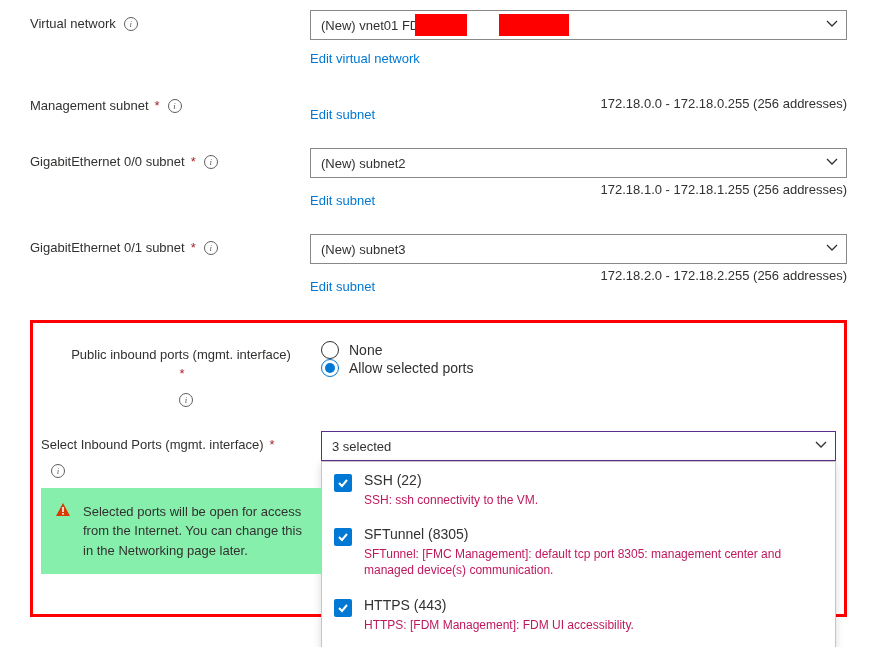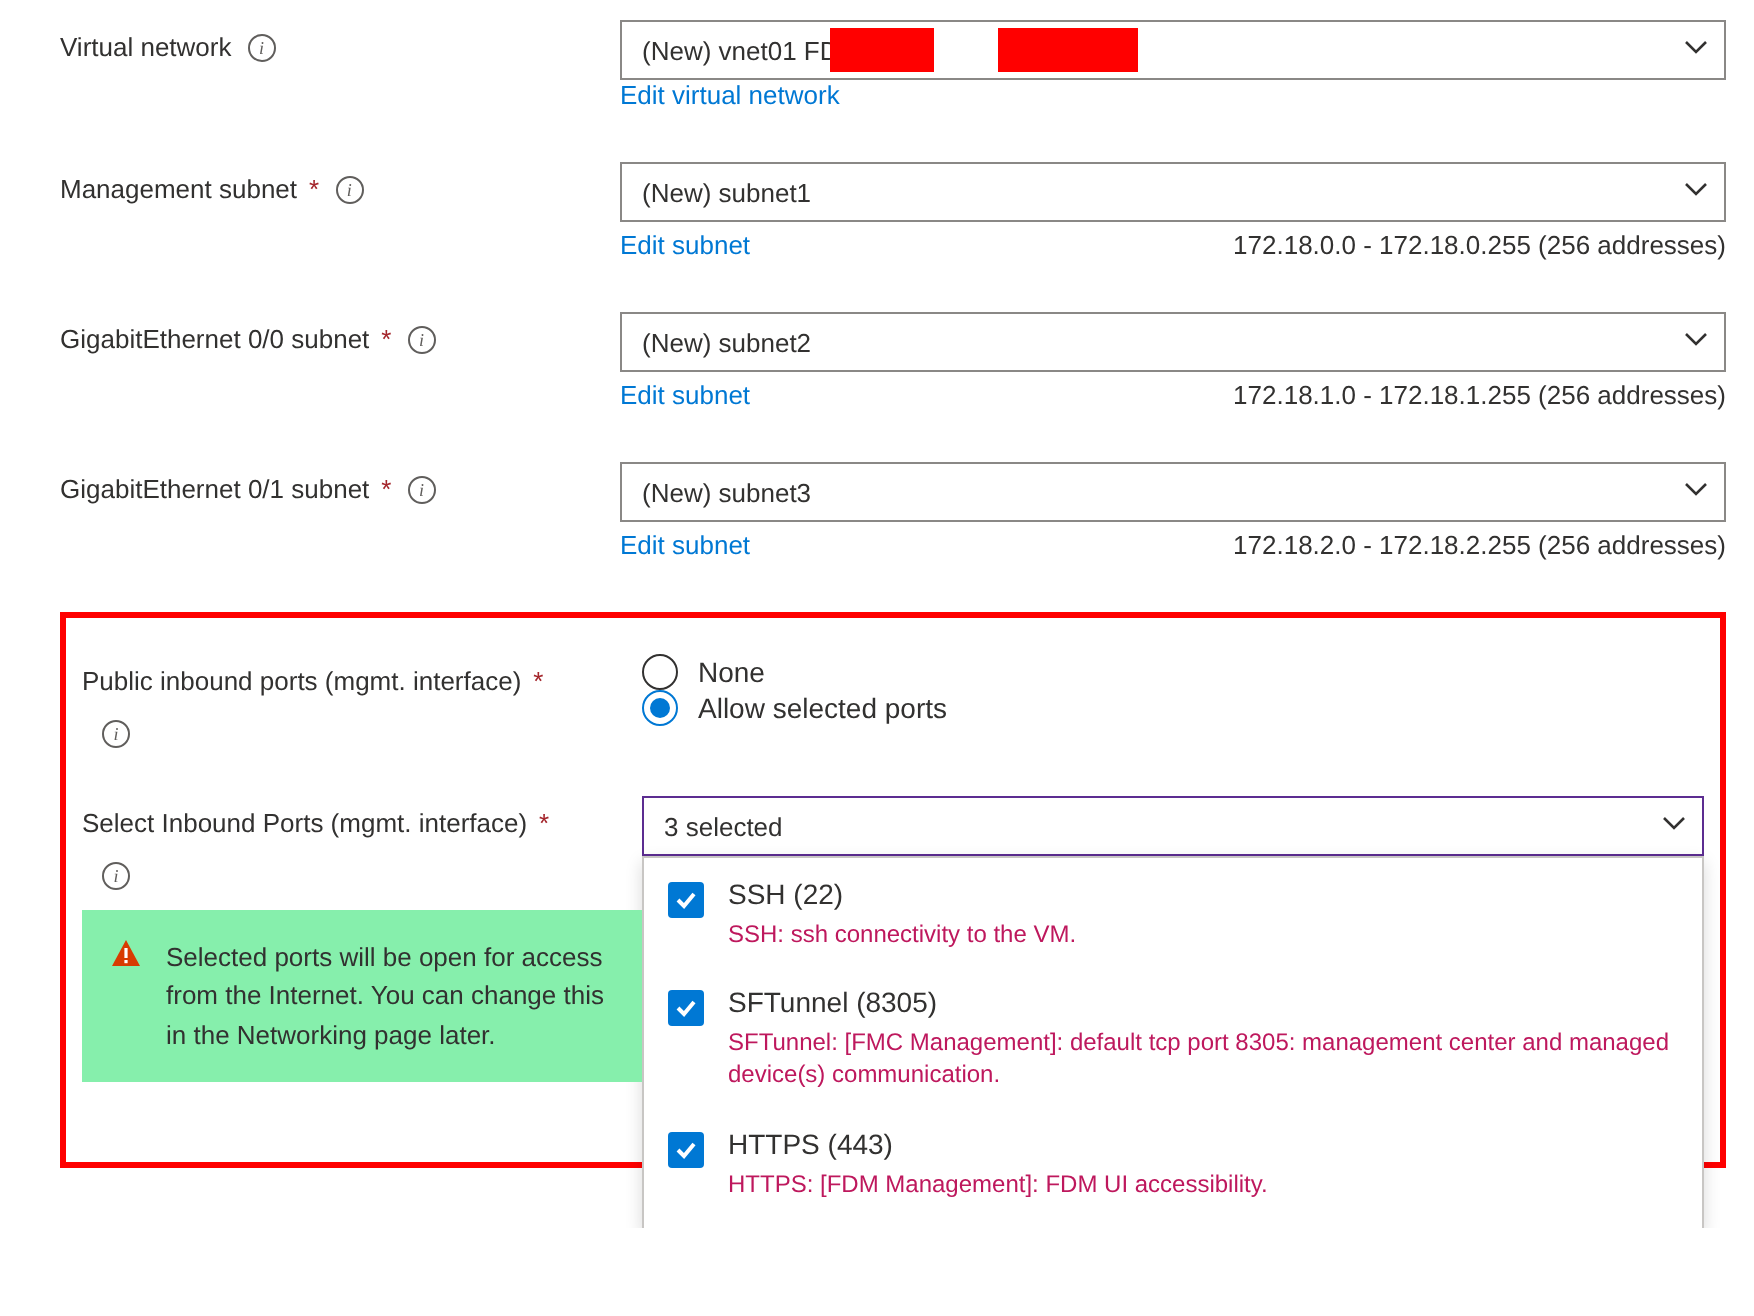--- a/index.html
+++ b/index.html
@@ -1,28 +1,28 @@
 <!DOCTYPE html>
 <html><head>
   <meta charset="utf-8">
   <style>
     * { box-sizing: border-box; margin: 0; padding: 0; }
     body { font-family: "Segoe UI", Arial, sans-serif; font-size: 13px; color: #323130; width:877px; background:#fff; }
-    .container { padding: 10px 14px 30px 30px; width: 877px; }
+    .container { padding: 10px 30px 30px 30px; width: 877px; }
     .form-row { display: flex; align-items: flex-start; margin-bottom: 26px; }
     .label-col { width: 280px; padding-top: 6px; display:flex; align-items:center; flex-wrap:wrap; gap:4px; }
     .control-col { flex: 1; min-width: 0; }
     .req { color: #a4262c; margin-left: 2px; }
     .info-icon { display:inline-flex; width:14px;height:14px;border:1px solid #605e5c;border-radius:50%;align-items:center;justify-content:center;font-size:9px;color:#605e5c;font-style:italic;font-family:serif;margin-left:4px; cursor:default;}
     .select { position:relative; width:100%; height:30px; border:1px solid #8a8886; background:#fff; padding:0 30px 0 10px; display:flex; align-items:center; cursor:pointer; }
     .select.focus { border-color:#5c2d91; }
     .select.redacted::after { content:""; position:absolute; left:104px; top:3px; width:52px; height:22px; background:#ff0000; }
     .select.redacted::before { content:""; position:absolute; left:188px; top:3px; width:70px; height:22px; background:#ff0000; }
     .chev { position:absolute; right:8px; top:50%; transform:translateY(-50%); pointer-events:none; }
-    .link { color:#0078d4; font-size:13px; margin-top:0; display:inline-block; cursor:pointer; }
+    .link { color:#0078d4; font-size:13px; margin-top:11px; display:inline-block; cursor:pointer; }
     .sub-line { display:flex; justify-content:space-between; margin-top:4px; }
     .addr { color:#323130; }
     .highlight-box { border:3px solid #ff0000; padding:18px 8px 40px 8px; margin-top:4px; }
     .radio-group { display:flex; flex-direction:column; }
     .radio-opt { display:flex; align-items:center; gap:10px; cursor:pointer; }
     .radio-outer { width:18px;height:18px;border:1px solid #323130;border-radius:50%;display:flex;align-items:center;justify-content:center; }
     .radio-outer.selected { border-color:#0078d4; }
     .radio-inner { width:10px;height:10px;border-radius:50%;background:#0078d4; }
     .radio-label { font-size:14px; }
     .dropdown-panel { position:relative; margin-top:0px; border:1px solid #c8c6c4; box-shadow:0 3px 8px rgba(0,0,0,0.15); background:#fff; padding:10px 12px 14px 12px; }
@@ -59,28 +59,20 @@
     </div>
   </div>
 
   <div class="form-row">
     <div class="label-col">
       <span>Management subnet</span>
       <span class="req">*</span>
       <span class="info-icon">i</span>
     </div>
     <div class="control-col">
-      <div class="select">
-        <span>(New) subnet1</span>
-        <span class="chev">
-          <svg width="12" height="12" viewBox="0 0 12 12">
-              <path d="M1 3.5 L6 8.5 L11 3.5" stroke="#323130" stroke-width="1.3" fill="none"></path>
-            </svg>
-        </span>
-      </div>
       <div class="sub-line">
         <a class="link">Edit subnet</a>
         <span class="addr">172.18.0.0 - 172.18.0.255 (256 addresses)</span>
       </div>
     </div>
   </div>
 
   <div class="form-row">
     <div class="label-col">
       <span>GigabitEthernet 0/0 subnet</span>
@@ -120,21 +112,21 @@
       </div>
       <div class="sub-line">
         <a class="link">Edit subnet</a>
         <span class="addr">172.18.2.0 - 172.18.2.255 (256 addresses)</span>
       </div>
     </div>
   </div>
 
   <div class="highlight-box">
     <div class="form-row" style="margin-bottom:0;">
-      <div class="label-col" style="align-items:flex-end;">
+      <div class="label-col" style="align-items:center;flex-direction:column;">
         <span>Public inbound ports (mgmt. interface)</span>
         <span class="req">*</span>
         <div style="flex-basis:100%;height:0;"></div>
         <span class="info-icon" style="margin-left:10px;margin-top:4px;">i</span>
       </div>
       <div class="control-col">
         <div class="radio-group">
           <div class="radio-opt">
             <span class="radio-outer"></span>
             <span class="radio-label">None</span>

